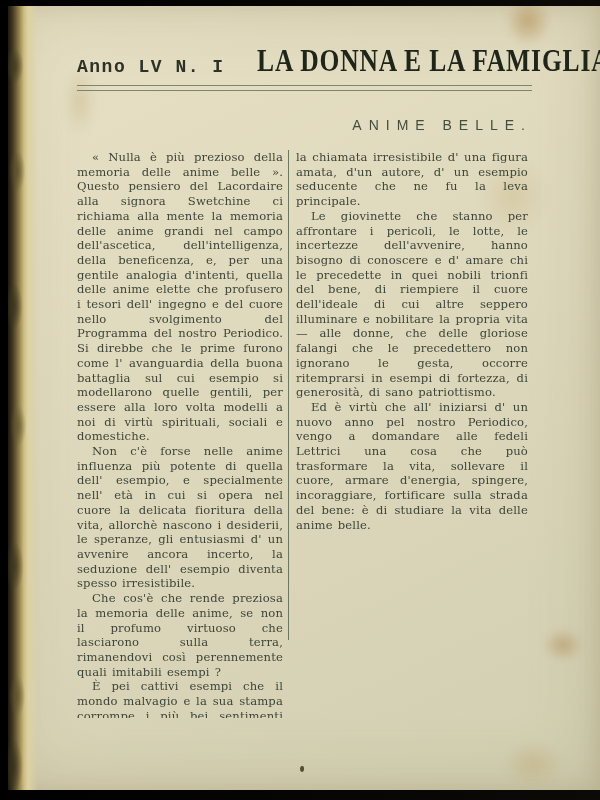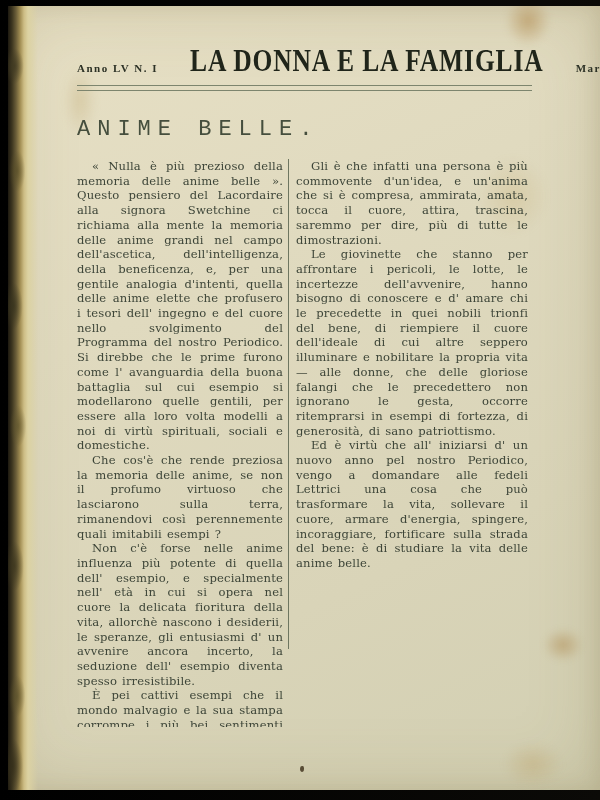--- a/index.html
+++ b/index.html
@@ -60,23 +60,23 @@
     color: #3c4437;
   }
   
   .masthead {
     display: flex;
     align-items: baseline;
     justify-content: space-between;
     white-space: nowrap;
   }
   .masthead-side {
-    font-family: Liberation Serif, serif;
+    font-family: Liberation Mono, monospace;
     font-weight: bold;
-    font-size: 11px;
+    font-size: 18px;
     letter-spacing: 1.5px;
     color: #2d3226;
   }
   .masthead-title {
     font-family: "Liberation Serif", serif;
     font-weight: bold;
     font-size: 29px;
     letter-spacing: 1px;
     color: #20251a;
     margin: 0 8px;
@@ -85,24 +85,24 @@
     transform-origin: center bottom;
   }
   .double-rule {
     margin-top: 6px;
     height: 4px;
     border-top: 1.5px solid #7d856e;
     border-bottom: 1.5px solid #7d856e;
   }
   .article-title {
     margin: 26px 0 0 0;
-    text-align: left;
-    font-family: Liberation Mono, monospace;
+    text-align: right;
+    font-family: Liberation Sans, sans-serif;
     font-weight: normal;
-    font-size: 22px;
+    font-size: 14px;
     letter-spacing: 7px;
     color: #454e3d;
   }
   
   .columns {
     display: flex;
     margin-top: 17px;
     height: 568px;
     overflow: hidden;
   }
@@ -147,30 +147,30 @@
       </div>
 
       <div class="double-rule"></div>
 
       <h2 class="article-title">ANIME BELLE.</h2>
 
       <div class="columns">
 
         <div class="col left">
           <p>« Nulla è più prezioso della memoria delle anime belle ». Questo pensiero del Lacordaire alla signora Swetchine ci richiama alla mente la memoria delle anime grandi nel campo dell'ascetica, dell'intelligenza, della beneficenza, e, per una gentile analogia d'intenti, quella delle anime elette che profusero i tesori dell' ingegno e del cuore nello svolgimento del Programma del nostro Periodico. Si direbbe che le prime furono come l' avanguardia della buona battaglia sul cui esempio si modellarono quelle gentili, per essere alla loro volta modelli a noi di virtù spirituali, sociali e domestiche.</p>
+          <p>Non c'è forse nelle anime influenza più potente di quella dell' esempio, e specialmente nell' età in cui si opera nel cuore la delicata fioritura della vita, allorchè nascono i desiderii, le speranze, gli entusiasmi d' un avvenire ancora incerto, la seduzione dell' esempio diventa spesso irresistibile.</p>
           <p>Che cos'è che rende preziosa la memoria delle anime, se non il profumo virtuoso che lasciarono sulla terra, rimanendovi così perennemente quali imitabili esempi ?</p>
-          <p>Non c'è forse nelle anime influenza più potente di quella dell' esempio, e specialmente nell' età in cui si opera nel cuore la delicata fioritura della vita, allorchè nascono i desiderii, le speranze, gli entusiasmi d' un avvenire ancora incerto, la seduzione dell' esempio diventa spesso irresistibile.</p>
           <p>È pei cattivi esempi che il mondo malvagio e la sua stampa corrompe i più bei sentimenti delle anime giovanili, ed è invece con nobili esempi, tenendo alto lo stendardo di Cristo e additando le figure gloriose de' suoi seguaci, che il cristianesimo rialza i cuori, crea gli eroi e fa i santi.</p>
 
         </div>
 
         <div class="divider"></div>
 
         <div class="col right">
-          <p>Gli è che infatti una persona è più commovente d'un'idea, e un'anima che si è compresa, ammirata, amata, tocca il cuore, attira, trascina, saremmo per dire, più di tutte le dimostrazioni.</p>
+          <p class="noindent">la chiamata irresistibile d' una figura amata, d'un autore, d' un esempio seducente che ne fu la leva principale.</p>
           <p>Le giovinette che stanno per affrontare i pericoli, le lotte, le incertezze dell'avvenire, hanno bisogno di conoscere e d' amare chi le precedette in quei nobili trionfi del bene, di riempiere il cuore dell'ideale di cui altre seppero illuminare e nobilitare la propria vita — alle donne, che delle gloriose falangi che le precedettero non ignorano le gesta, occorre ritemprarsi in esempi di fortezza, di generosità, di sano patriottismo.</p>
           <p>Ed è virtù che all' iniziarsi d' un nuovo anno pel nostro Periodico, vengo a domandare alle fedeli Lettrici una cosa che può trasformare la vita, sollevare il cuore, armare d'energia, spingere, incoraggiare, fortificare sulla strada del bene: è di studiare la vita delle anime belle.</p>
 
         </div>
 
       </div>
     </div>
   </div>
 </div>
 

